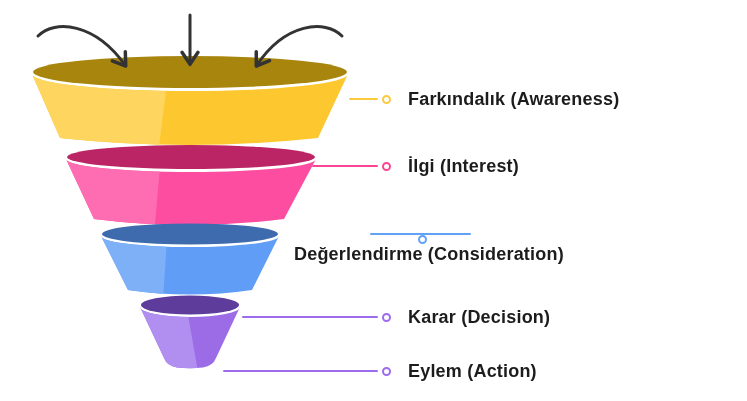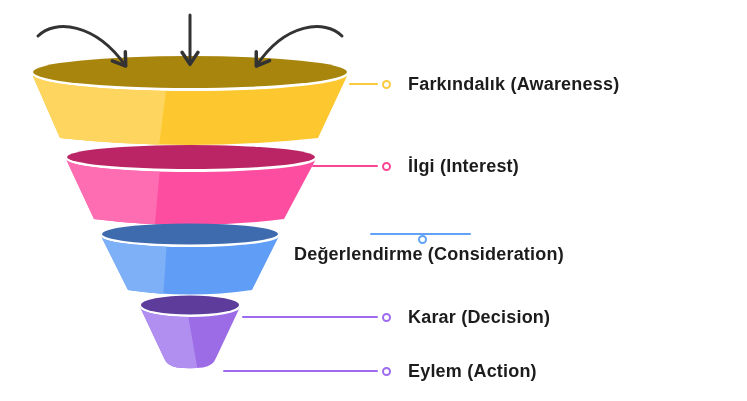--- a/index.html
+++ b/index.html
@@ -35,21 +35,21 @@
   }
   .stage-label {
     margin-left: 17px;
     font-size: 18px;
     font-weight: 700;
     color: #1c1c1c;
     white-space: nowrap;
     letter-spacing: 0.2px;
   }
   
-  .row-0 { top: 72px;  left: 349px; } .row-0 .lead-line { width: 29px; }
+  .row-0 { top: 87px;  left: 349px; } .row-0 .lead-line { width: 29px; }
   .row-1 { top: 154px; left: 312px; } .row-1 .lead-line { width: 66px; }
   .row-2 { top: 233px; left: 277px; flex-direction: column; } .row-2 .lead-line { width: 101px; }
   .row-3 { top: 305px; left: 242px; } .row-3 .lead-line { width: 136px; }
   .row-4 { top: 359px; left: 223px; } .row-4 .lead-line { width: 155px; }
 </style>
 </head>
 <body>
 
 <div class="canvas">
 

